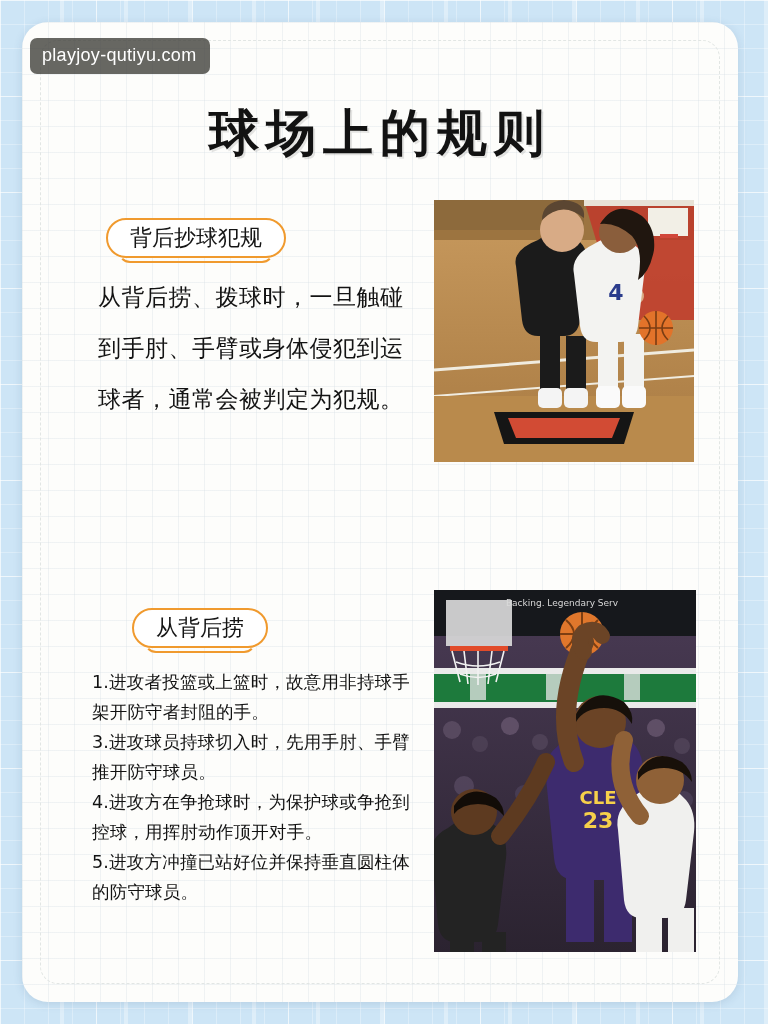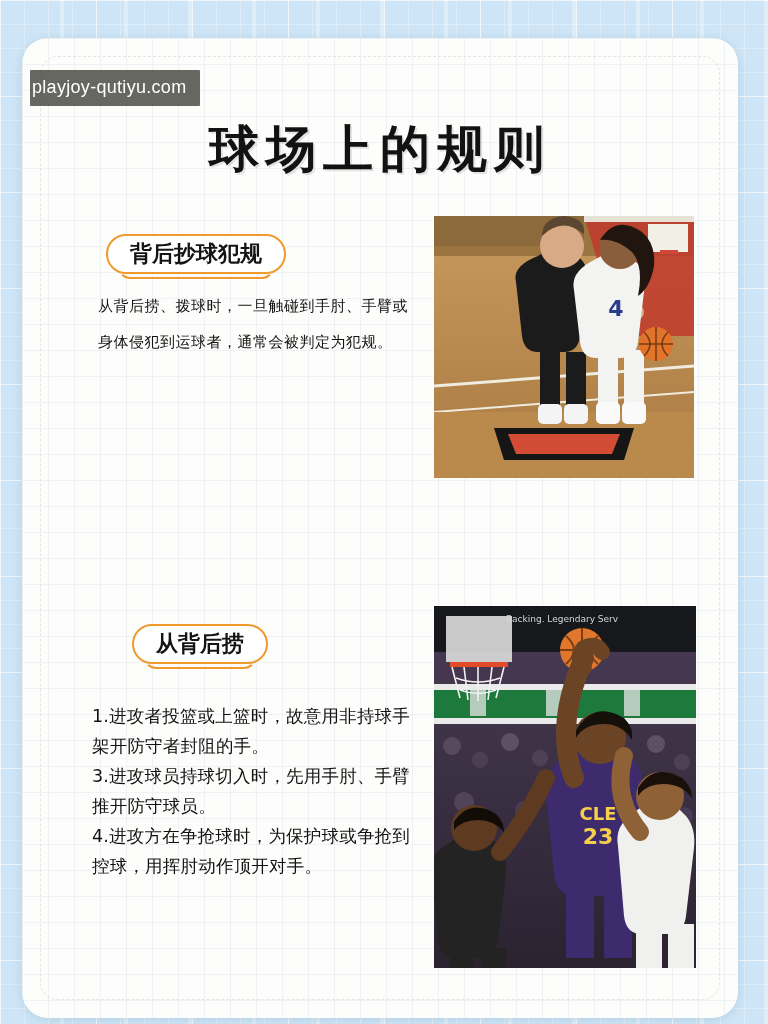--- a/index.html
+++ b/index.html
@@ -34,21 +34,21 @@
       rgba(255,255,255,0.0) 0px,
       rgba(255,255,255,0.0) 60px,
       rgba(255,255,255,0.35) 60px,
       rgba(255,255,255,0.35) 64px);
   }
 
   
   .card {
     position: absolute;
     left: 22px;
-    top: 38px;
+    top: 22px;
     width: 716px;
     height: 980px;
     background: #fdfdfb;
     border-radius: 26px;
     box-shadow: 0 2px 10px rgba(40,80,120,0.14);
   }
   .card-inner-border {
     position: absolute;
     left: 18px;
     top: 18px;
@@ -71,25 +71,24 @@
 
   
   .watermark {
     position: absolute;
     left: 30px;
     top: 38px;
     background: rgba(60,60,55,0.78);
     color: #ffffff;
     font-size: 18px;
     letter-spacing: 0.3px;
-    padding: 7px 14px 8px 2px;
-    border-radius: 1px;
+    padding: 7px 14px 8px 12px;
+    border-radius: 7px;
     z-index: 20;
     font-family: "Liberation Sans", sans-serif;
-    margin-top: 32px;
   }
 
   
   .title {
     position: absolute;
     left: 0;
     right: 0;
     top: 78px;
     text-align: center;
     font-size: 50px;
@@ -105,21 +104,21 @@
     position: absolute;
     display: inline-flex;
     align-items: center;
     justify-content: center;
     height: 40px;
     padding: 0 22px;
     border: 2.5px solid #f09a2e;
     border-radius: 22px;
     background: #ffffff;
     font-size: 22px;
-    font-weight: bold;
+    font-weight: normal;
     color: #141414;
     white-space: nowrap;
     font-family: "DejaVu Sans", sans-serif;
   }
   .pill::after {
     content: "";
     position: absolute;
     left: 10px;
     right: 10px;
     bottom: -7px;
@@ -130,38 +129,37 @@
     border-right: 2.5px solid transparent;
     pointer-events: none;
   }
 
   
   .para-1 {
     position: absolute;
     left: 76px;
     top: 250px;
     width: 320px;
-    font-size: 15px;
-    line-height: 36px;
+    font-size: 23px;
+    line-height: 51px;
     color: #131313;
     font-family: "DejaVu Sans", sans-serif;
     letter-spacing: 0.5px;
   }
 
   .list {
     position: absolute;
     left: 70px;
     top: 645px;
     width: 328px;
     font-size: 17.5px;
     line-height: 30px;
     color: #121212;
     font-family: "DejaVu Sans", sans-serif;
     letter-spacing: 0.2px;
-    margin-top: 18px;
   }
   .list-item { margin-bottom: 0px; }
 
   
   .photo {
     position: absolute;
     overflow: hidden;
     background: #8a8a8a;
   }
   .photo-1 {
@@ -247,20 +245,21 @@
       <path d="M205 128 h34 M222 111 v34 M210 116 q12 12 0 24 M234 116 q-12 12 0 24" stroke="#7a3d13" stroke-width="1.6" fill="none"></path>
     </svg>
   </div>
 
   <div class="pill" style="left:110px; top:586px;">从背后捞</div>
 
   <div class="list">
     <div class="list-item">1.进攻者投篮或上篮时，故意用非持球手架开防守者封阻的手。</div>
     <div class="list-item">3.进攻球员持球切入时，先用手肘、手臂推开防守球员。</div>
     <div class="list-item">4.进攻方在争抢球时，为保护球或争抢到控球，用挥肘动作顶开对手。</div>
+    <div class="list-item">5.进攻方冲撞已站好位并保持垂直圆柱体的防守球员。</div>
   </div>
 
   <div class="photo photo-2">
     <svg viewBox="0 0 262 362" preserveAspectRatio="none">
       <defs>
         <linearGradient id="crowd" x1="0" y1="0" x2="0" y2="1">
           <stop offset="0%" stop-color="#4a3b55"></stop>
           <stop offset="100%" stop-color="#2b2330"></stop>
         </linearGradient>
       </defs>

